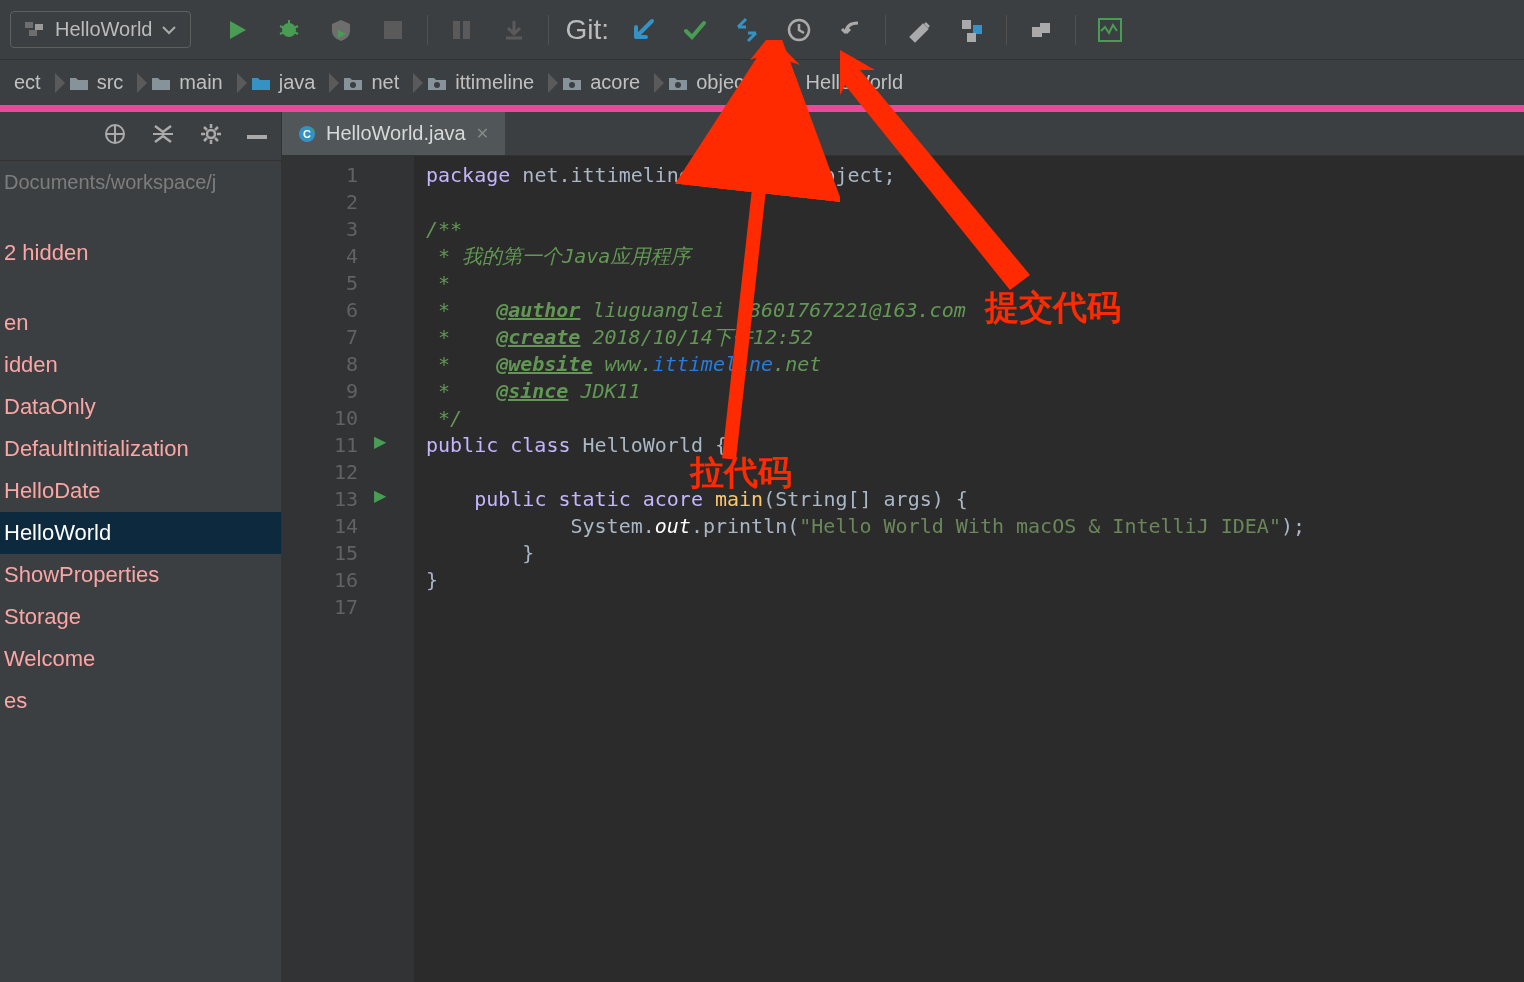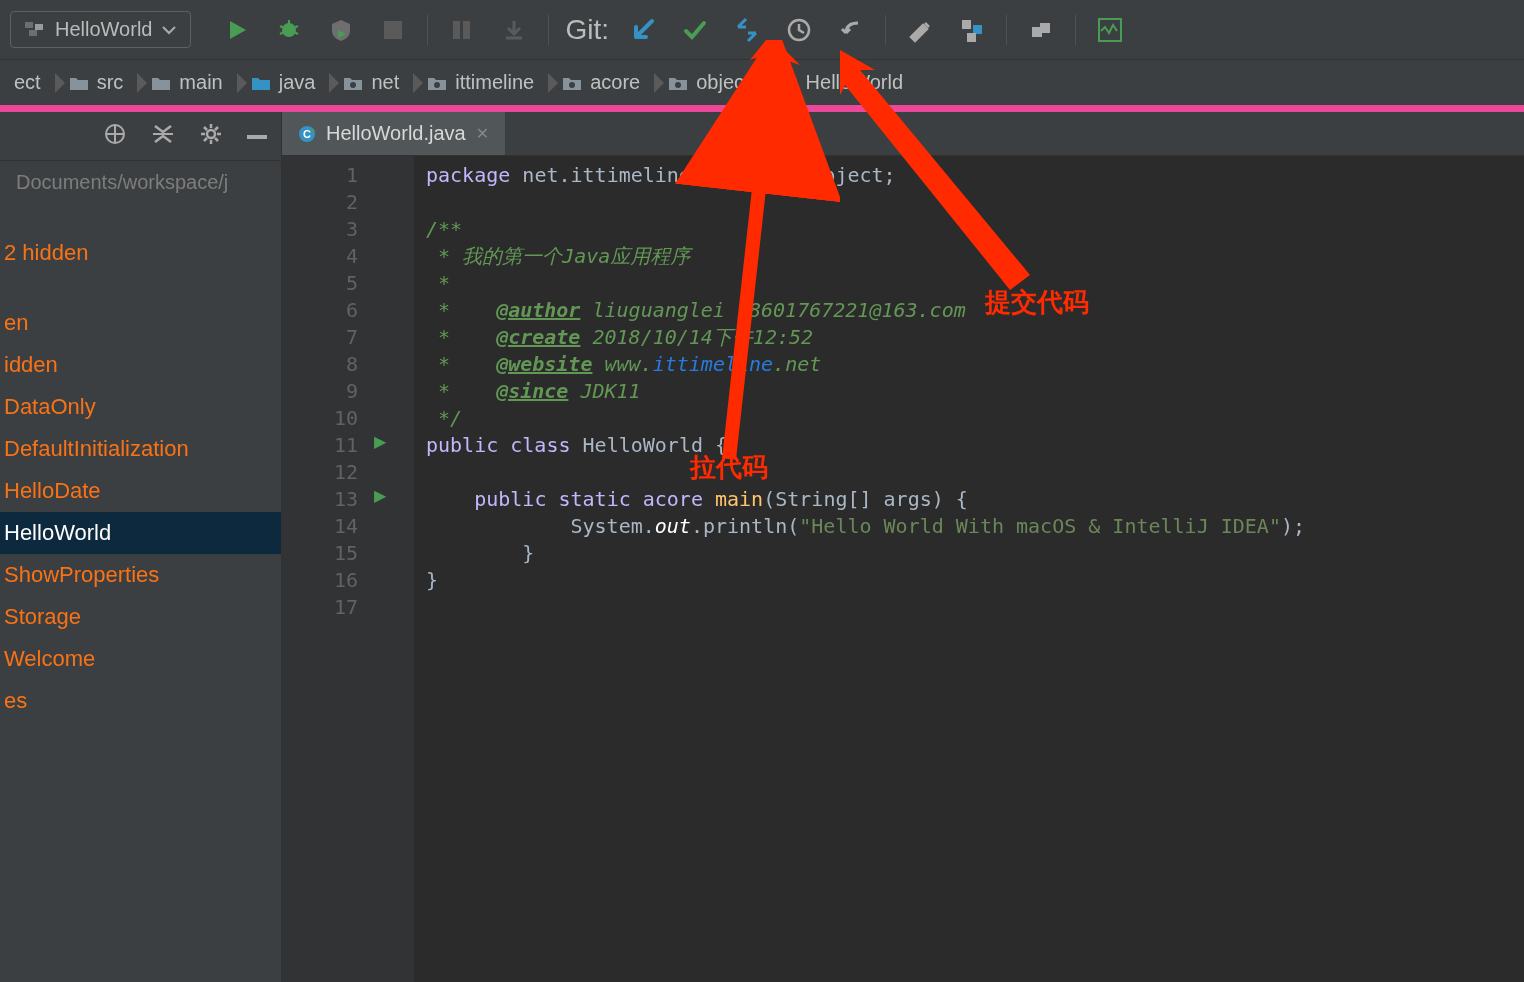--- a/index.html
+++ b/index.html
@@ -85,27 +85,27 @@
   align-items: center;
   justify-content: flex-end;
   gap: 24px;
   padding: 10px 14px;
   border-bottom: 1px solid #323232;
 }
 .sidebar-tools .tool { cursor: pointer; }
 .sidebar-path {
   font-size: 20px;
   color: #7d7d7d;
-  padding: 10px 16px;
+  padding: 10px 4px;
   white-space: nowrap;
   overflow: hidden;
 }
 .side-item {
   font-size: 22px;
-  color: #f97316;
+  color: #fca5a5;
   padding: 8px 4px;
   cursor: pointer;
   white-space: nowrap;
   overflow: hidden;
 }
 .side-item.selected { background: #0d293e; color: #ffffff; }
 
 .editor-pane { flex: 1; display: flex; flex-direction: column; background: #2b2b2b; }
 .tabs {
   display: flex;
@@ -165,21 +165,21 @@
 .str { color: #6a8759; }
 .comment-green { color: #629755; font-style: italic; }
 .tag-green { color: #629755; font-style: italic; font-weight: bold; text-decoration: underline; margin-left: 34px; }
 .link { color: #287bde; font-style: italic; }
 .fn { color: #ffc66d; }
 .field { color: #ffffff; font-style: italic; }
 
 .annotation {
   position: absolute;
   color: #ff2a00;
-  font-size: 26px;
+  font-size: 34px;
   font-weight: 600;
   pointer-events: none;
 }
 .arrow-svg { position: absolute; pointer-events: none; }
 
 .folder-icon { display:inline-flex; }
 </style>
 </head>
 <body>
 

